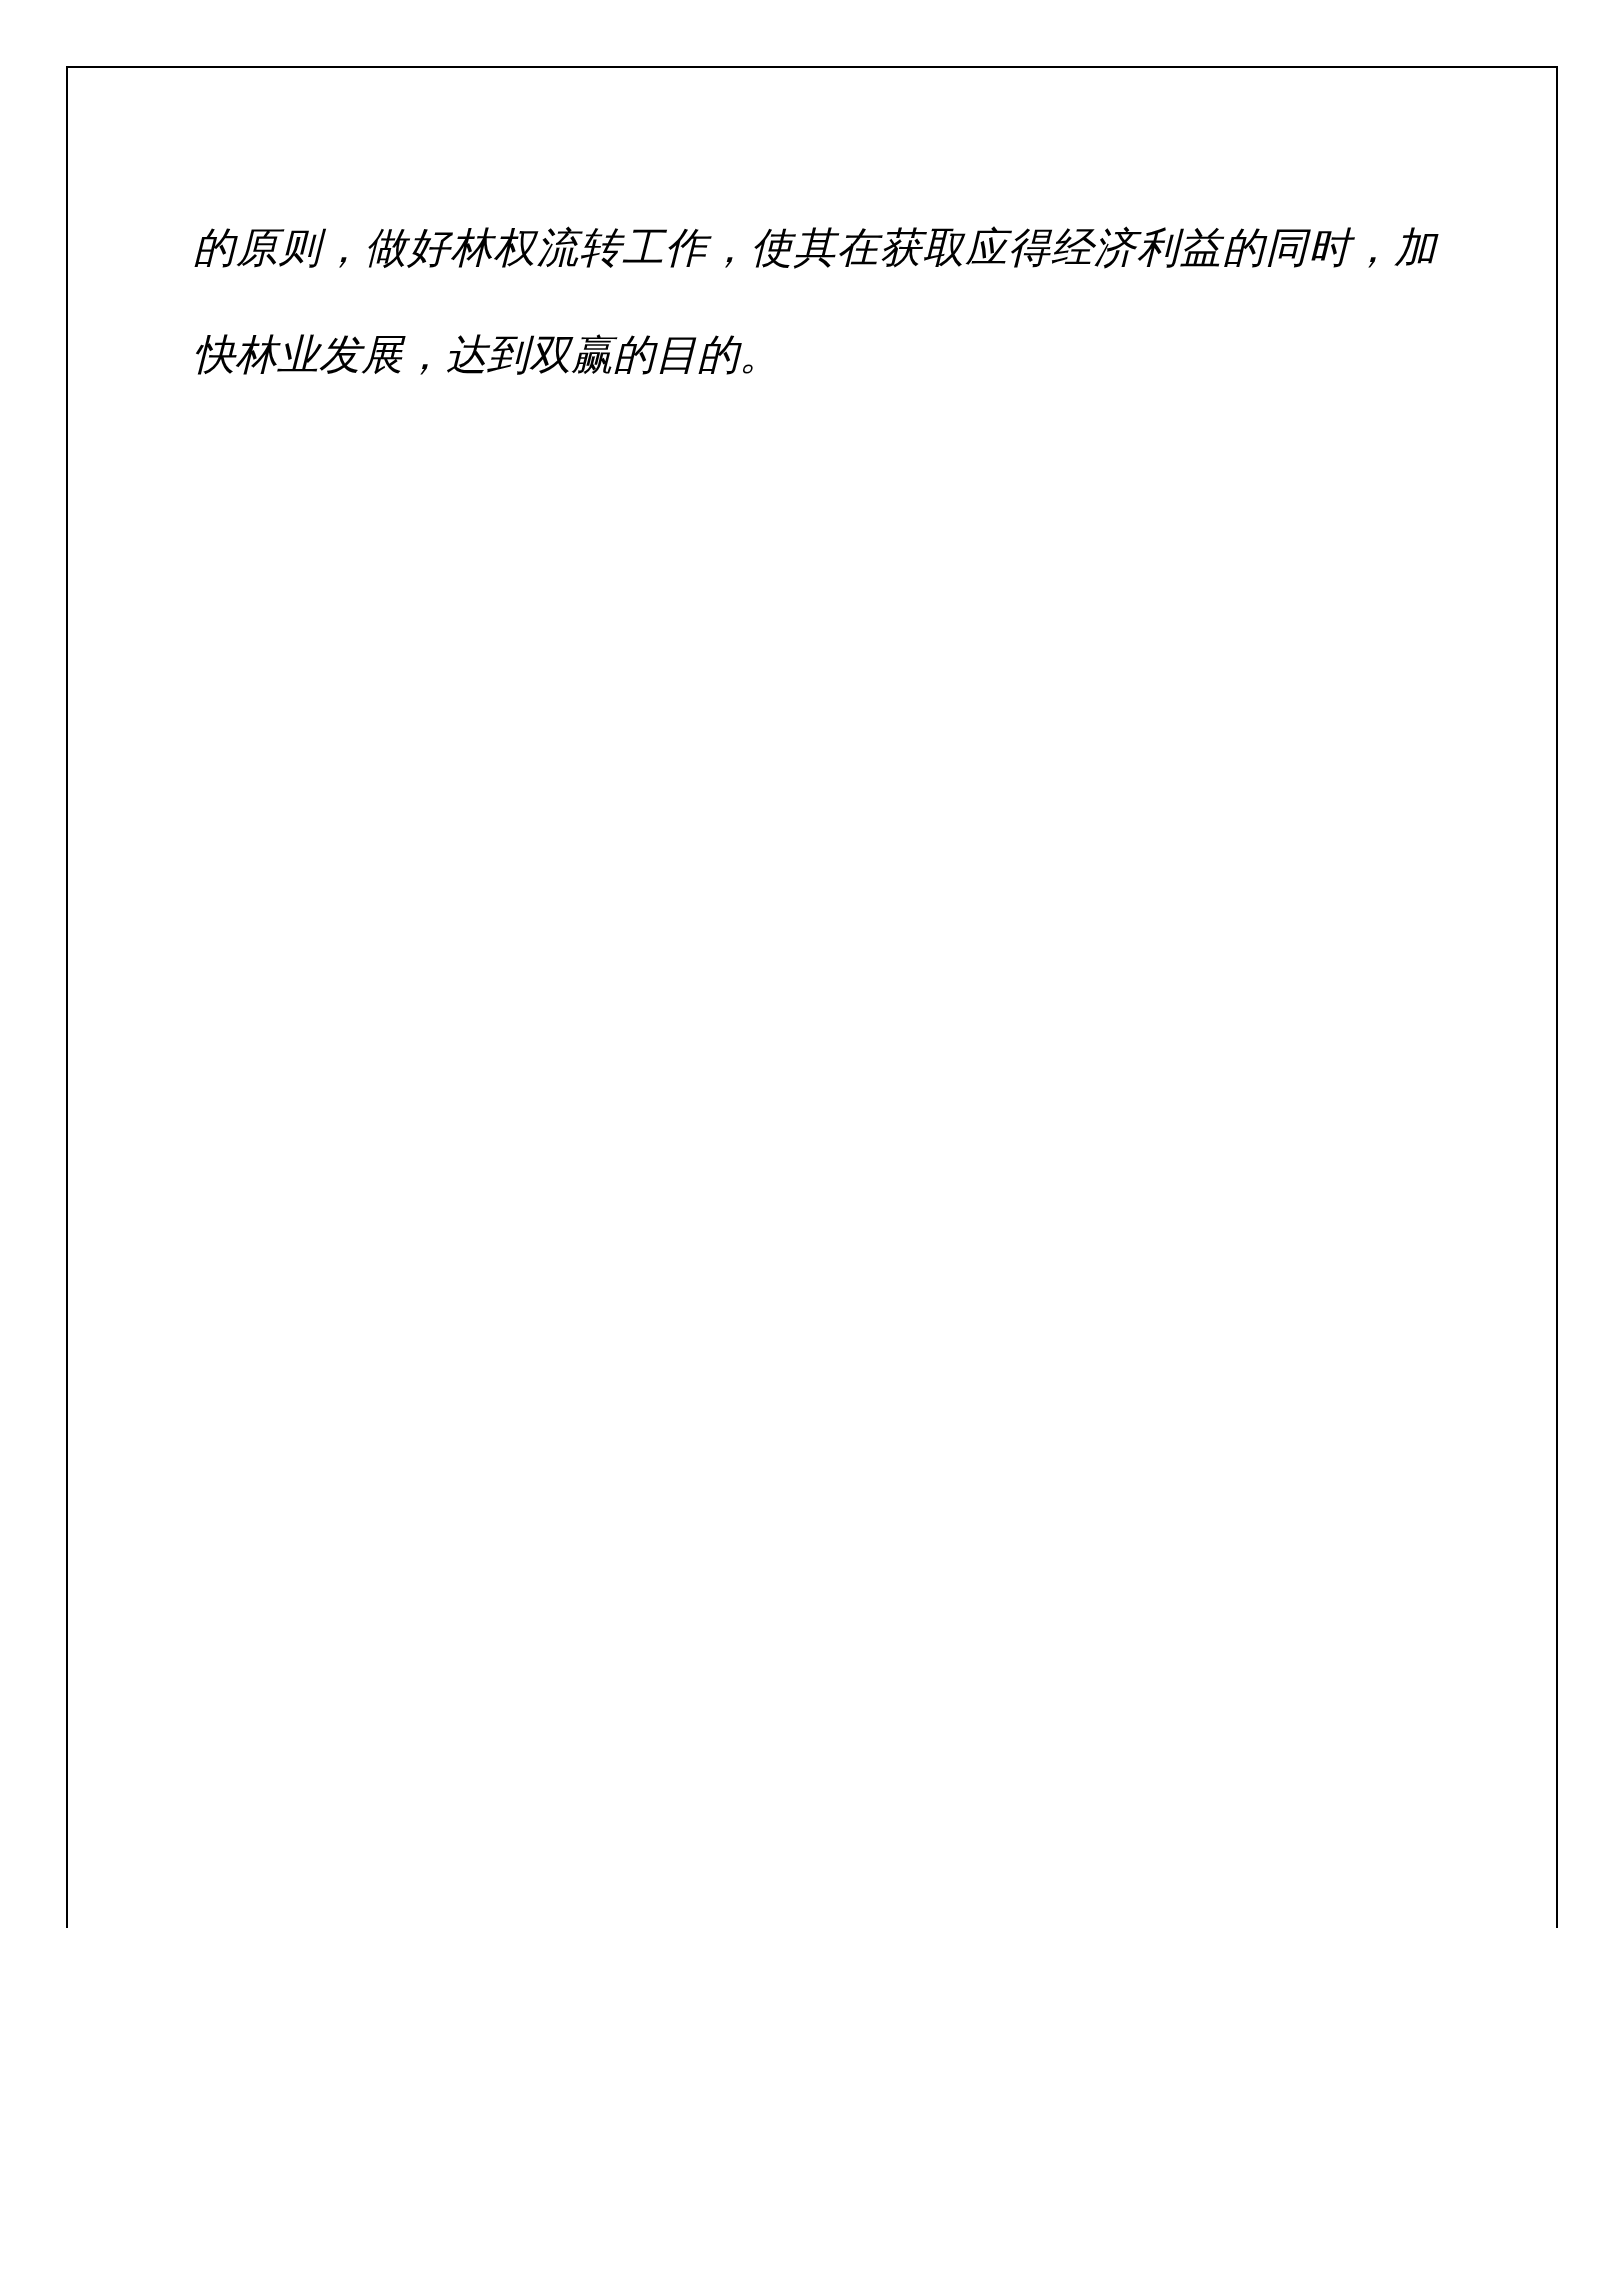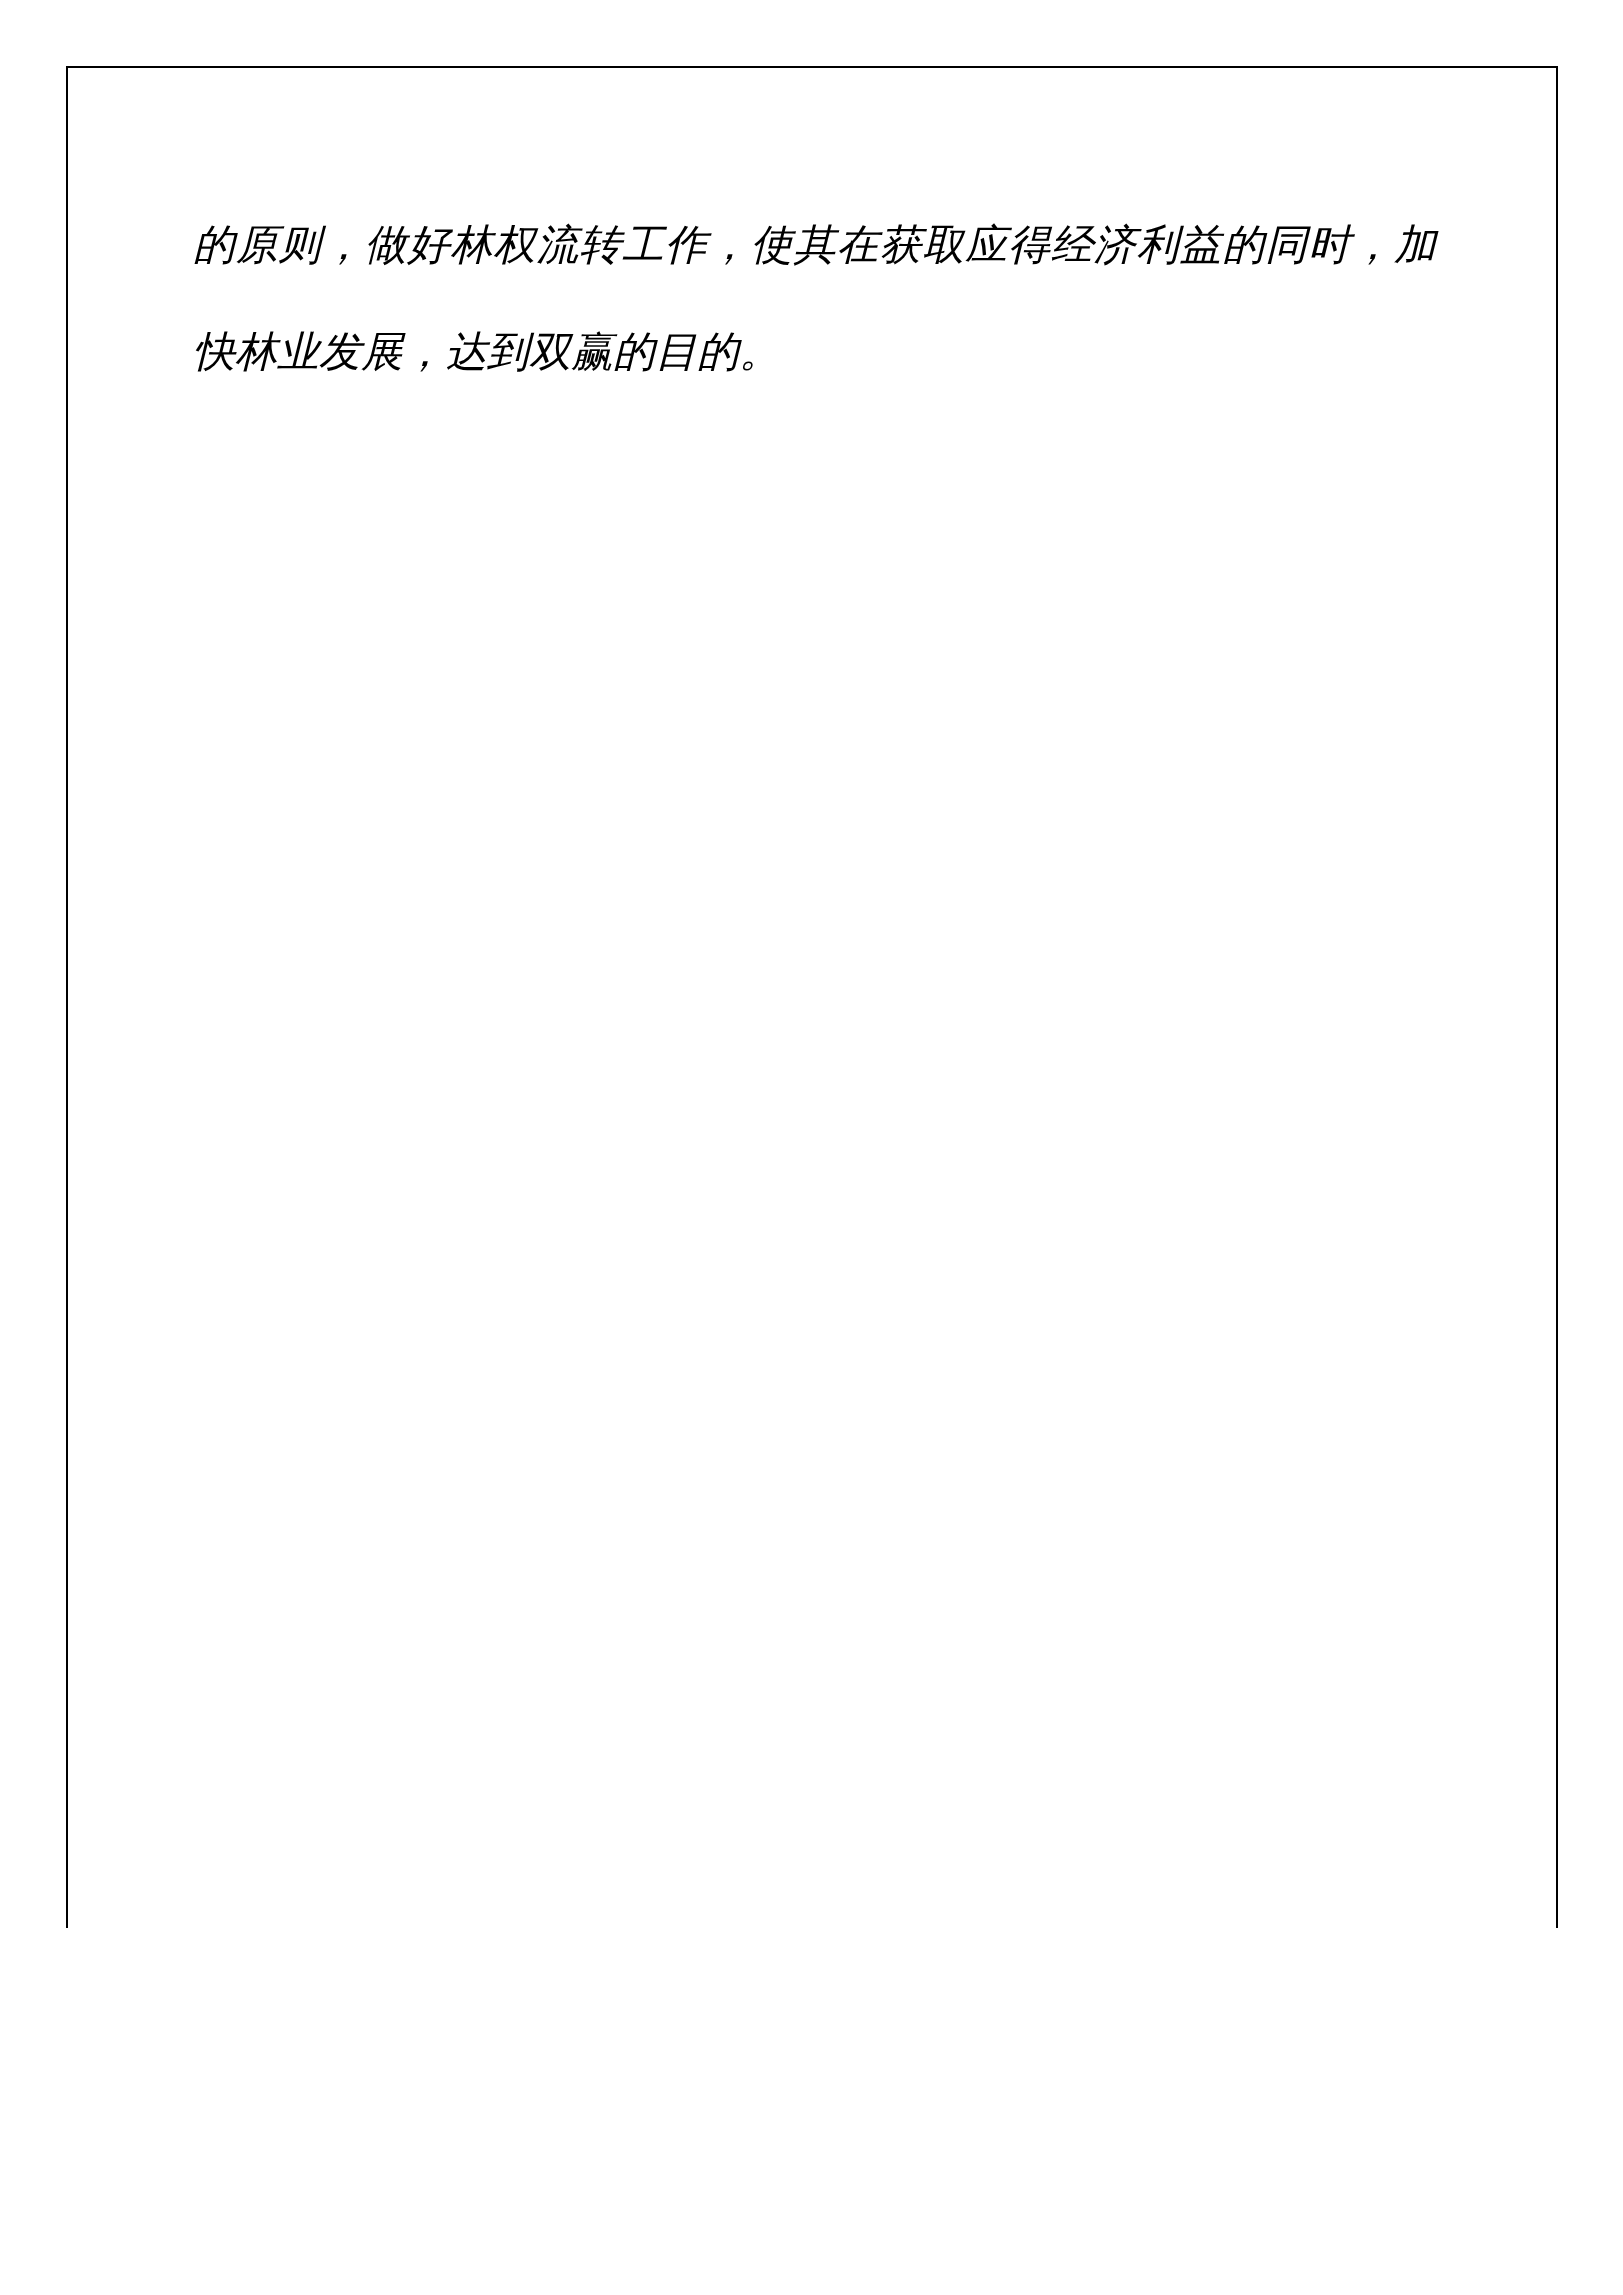--- a/index.html
+++ b/index.html
@@ -6,21 +6,21 @@
     margin: 0;
     padding: 0;
     background: #ffffff;
   }
   .page {
     position: relative;
     width: 1623px;
     height: 1928px;
     background: #ffffff;
     overflow: hidden;
-    font-family: Liberation Mono, monospace;
+    font-family: Liberation Serif, serif;
     color: #000000;
   }
   .page-border {
     position: absolute;
     left: 66px;
     top: 66px;
     width: 1492px;
     height: 2164px;
     border: 2.2px solid #000000;
     box-sizing: border-box;

